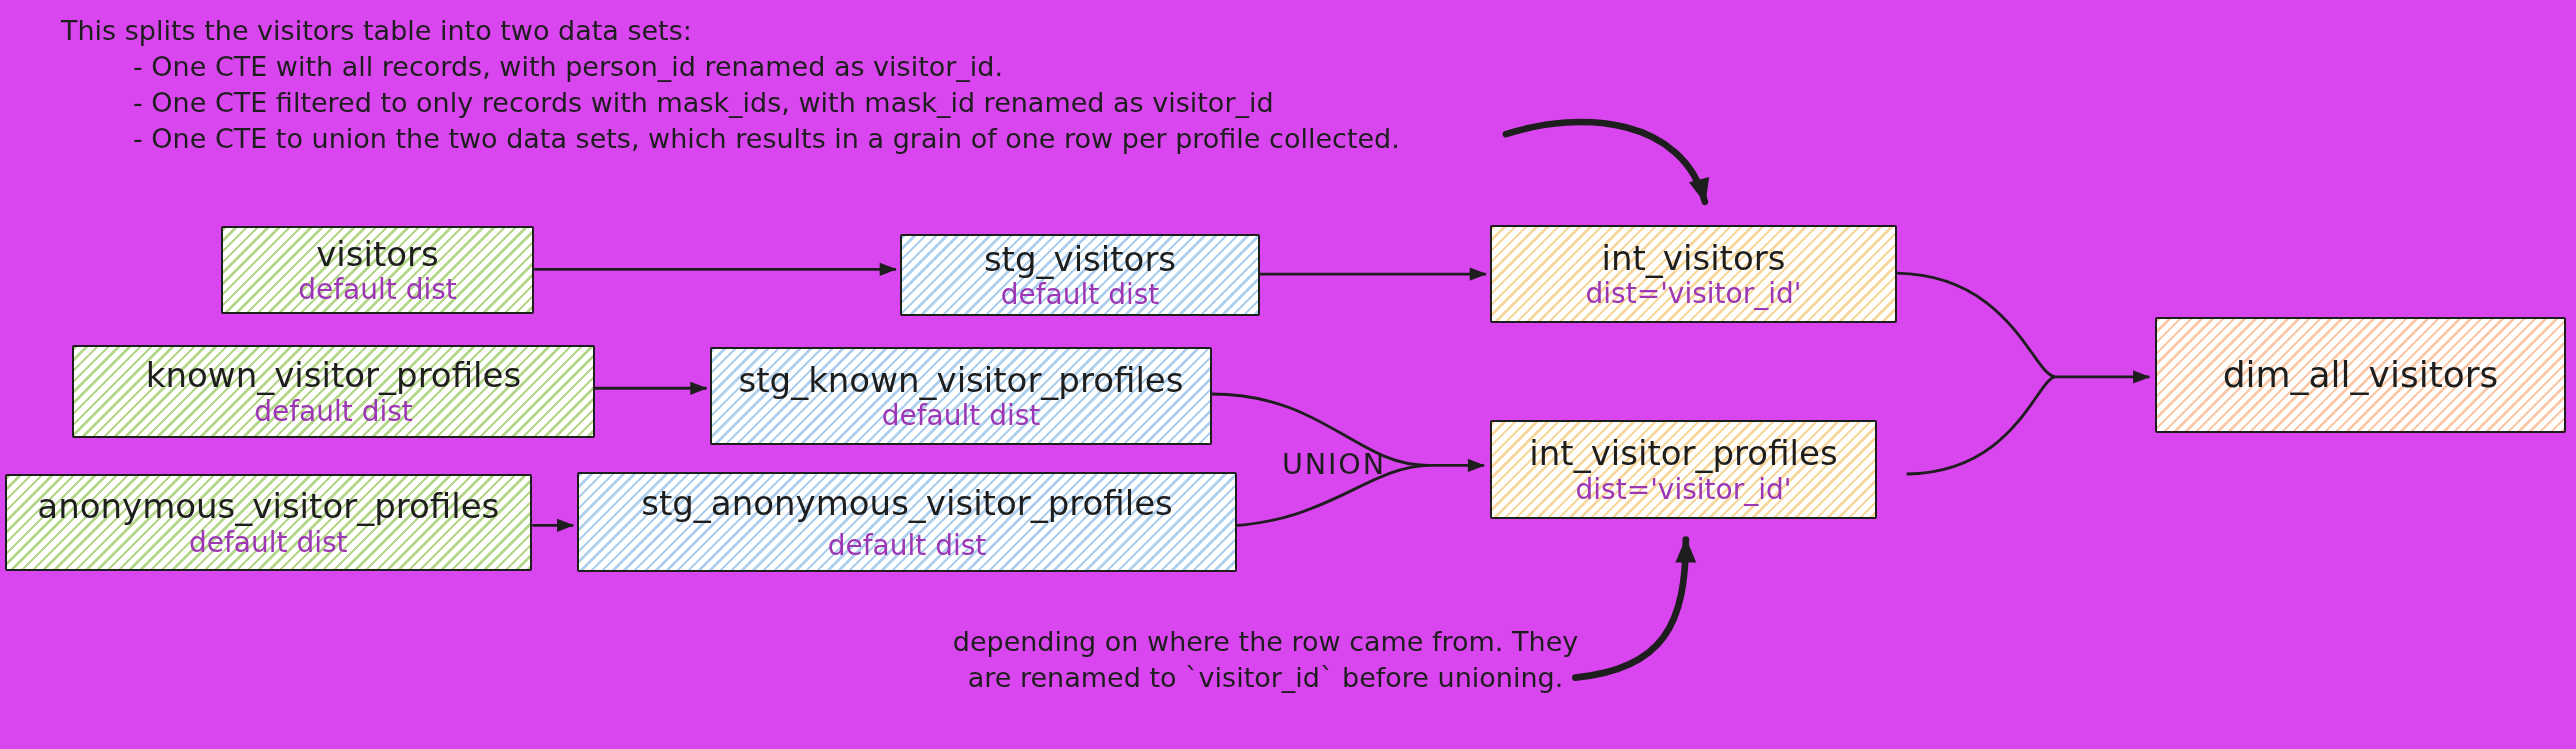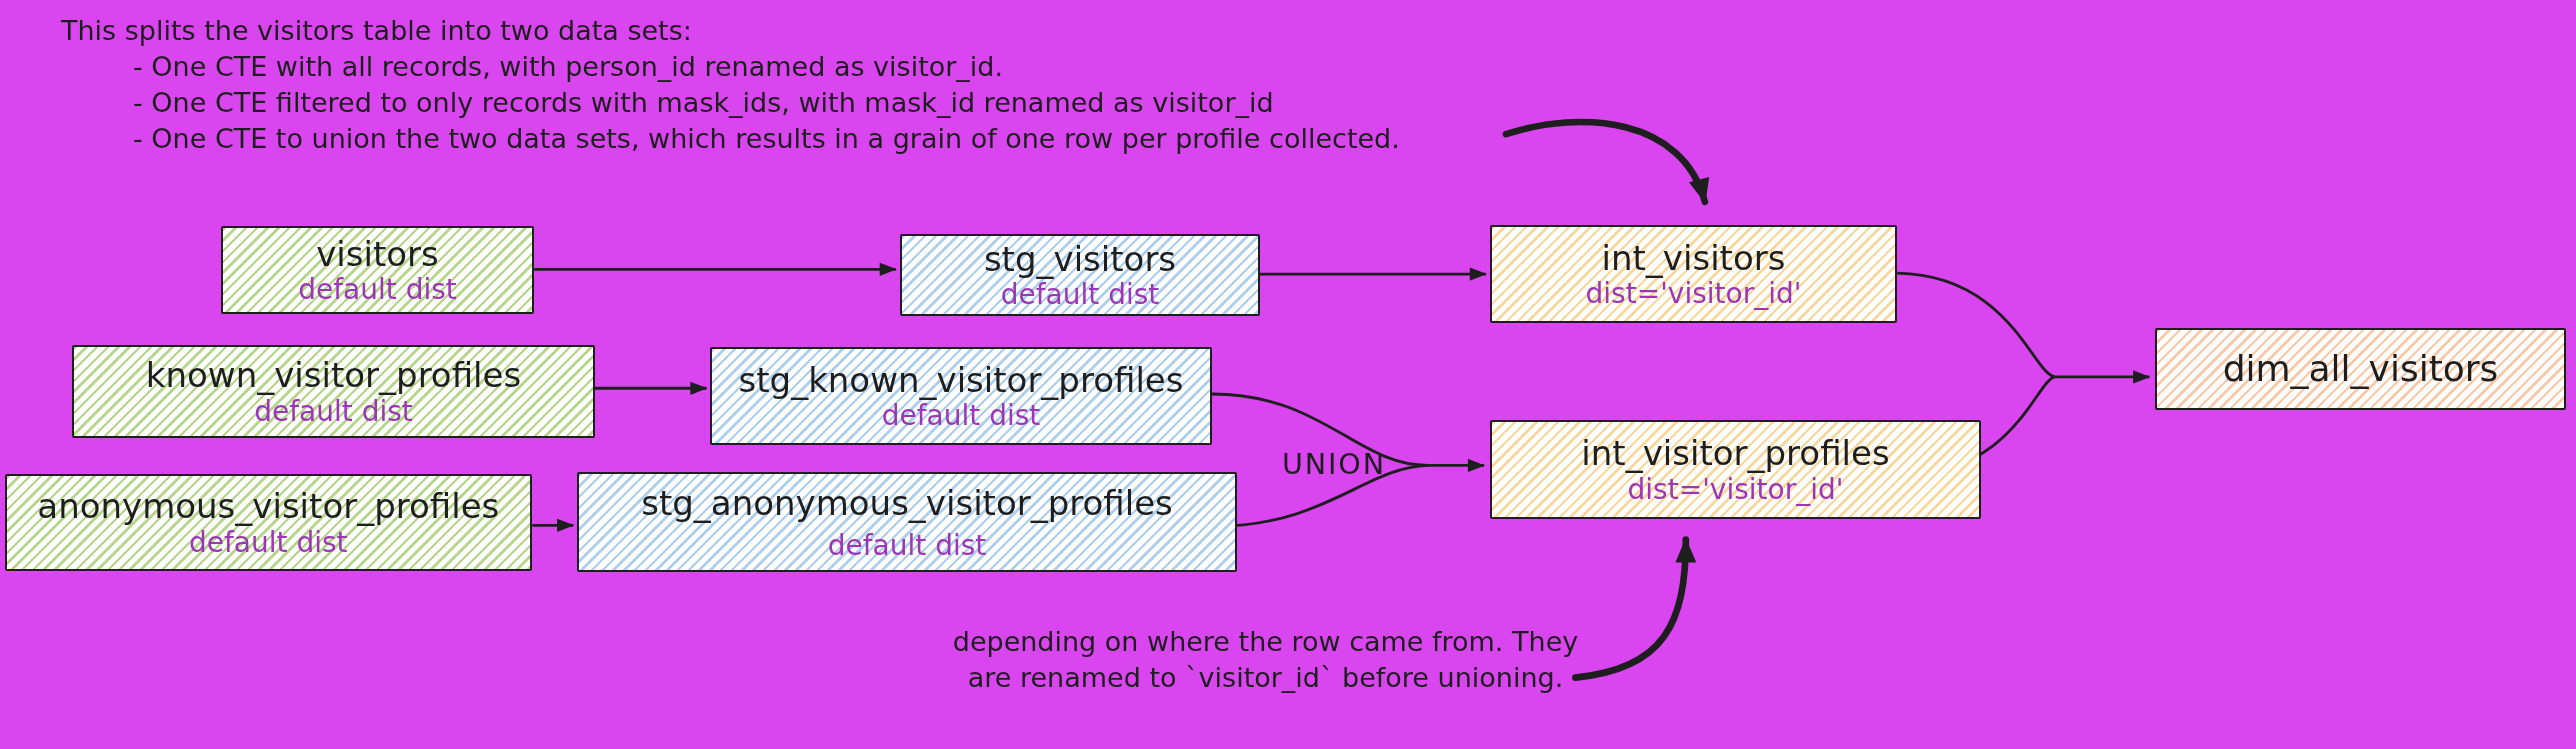--- a/index.html
+++ b/index.html
@@ -63,22 +63,22 @@
       rgba(255,255,255,0) 2.4px, rgba(255,255,255,0) 7.6px);
   }
   
   .n-visitors   { left: 221px;  top: 226px; width: 313px; height: 88px; }
   .n-known      { left: 72px;   top: 345px; width: 523px; height: 93px; }
   .n-anon       { left: 4.8px;    top: 474px; width: 527px; height: 97px; }
   .n-stgvis     { left: 900px;  top: 234px; width: 360px; height: 82px; }
   .n-stgknown   { left: 710px;  top: 347px; width: 502px; height: 98px; }
   .n-stganon    { left: 577px;  top: 472px; width: 660px; height: 100px; gap: 8px; }
   .n-intvis     { left: 1490px; top: 225px; width: 407px; height: 98px; }
-  .n-intprof    { left: 1490px; top: 420px; width: 491px; height: 99px; }
-  .n-dim        { left: 2155px; top: 328px; width: 411px; height: 82px; }
+  .n-intprof    { left: 1490px; top: 420px; width: 387px; height: 99px; }
+  .n-dim        { left: 2155px; top: 317px; width: 411px; height: 116px; }
   .n-dim .title { font-size: 36px; }
 
   .note {
     position: absolute;
     font-size: 27px;
     color: #1e1e1e;
   }
   .note-top { left: 61px; top: 13.3px; line-height: 36px; }
   .note-top .indent { padding-left: 72px; }
   .note-bottom {

